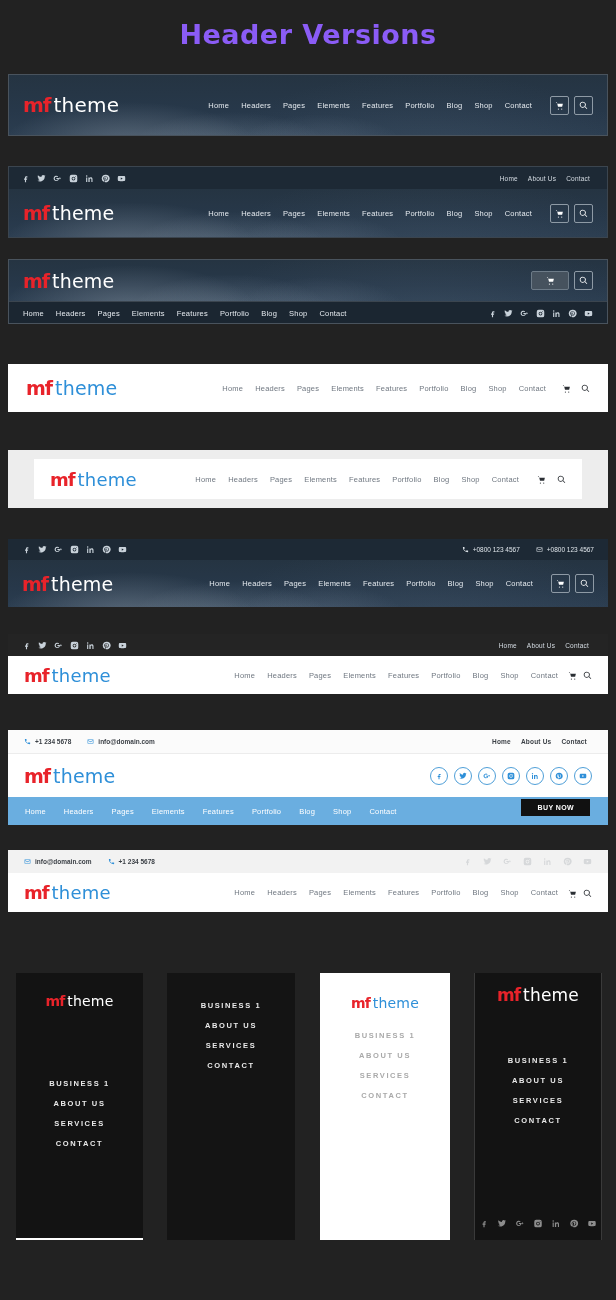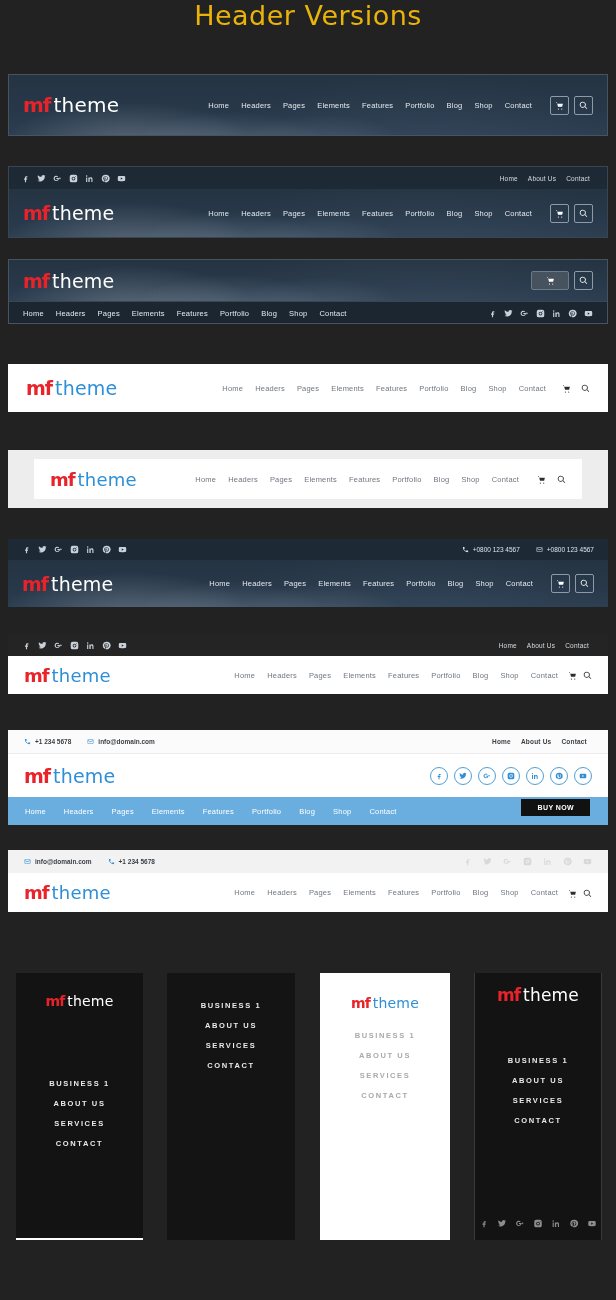--- a/index.html
+++ b/index.html
@@ -7,24 +7,25 @@
     width: 616px; height: 1300px;
     background: #222222;
     font-family: "Liberation Sans", sans-serif;
     overflow: hidden;
   }
   .page { position: relative; width: 616px; height: 1300px; background: #222222; }
 
   
   .page-title {
     text-align: center;
-    color: #eab308;
+    color: #8b5cf6;
     font-size: 27px;
-    font-weight: 400;
+    font-weight: 700;
     letter-spacing: 0.5px;
+    padding-top: 19px;
     font-family: "DejaVu Sans", sans-serif;
   }
 
   
   .block { position: absolute; left: 8px; width: 600px; overflow: hidden; }
 
   .dark-photo {
     background:
       radial-gradient(ellipse 180px 60px at 20% 115%, rgba(190,200,210,.30), rgba(190,200,210,0) 70%),
       radial-gradient(ellipse 140px 50px at 37% 120%, rgba(175,190,205,.26), rgba(175,190,205,0) 70%),

